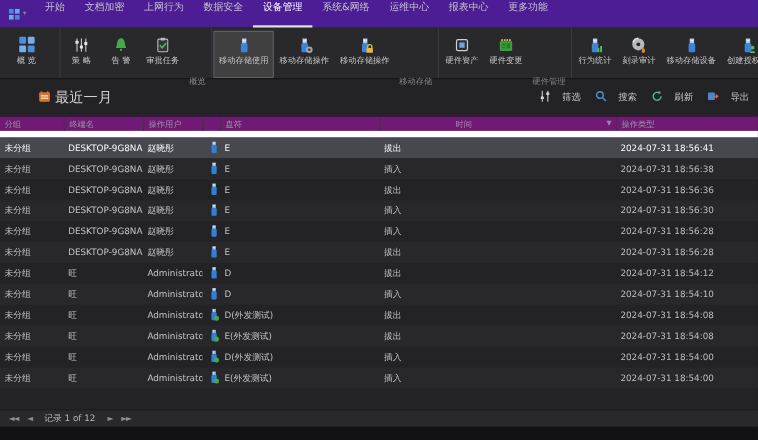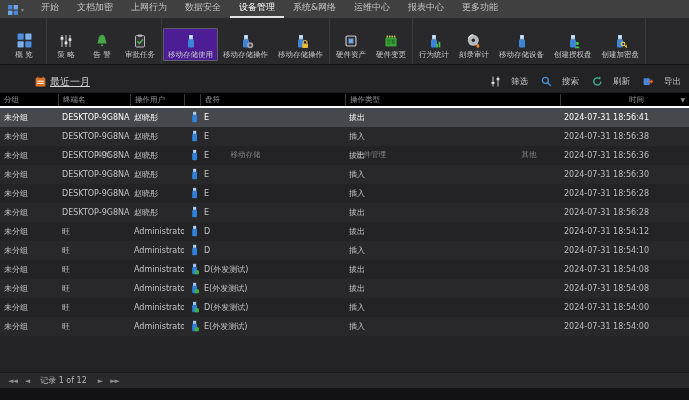--- a/index.html
+++ b/index.html
@@ -1,42 +1,42 @@
 <!DOCTYPE html>
 <html><head>
 <meta charset="utf-8">
 <style>
   html,body{margin:0;padding:0;background:#0d0d0e;}
   .window{position:relative;width:689px;height:400px;background:#232325;overflow:hidden;
           font-family:"DejaVu Sans","Liberation Sans",sans-serif;color:#c8c8ca;}
   
-  .menubar{height:18px;background:#404040;display:flex;align-items:stretch;padding-left:5px;}
+  .menubar{height:25px;background:#4c1d95;display:flex;align-items:stretch;padding-left:5px;}
   .logo{display:flex;align-items:center;gap:3px;padding:0 8px 0 3px;}
   .logo .caret{color:#8a8a8e;font-size:6px;line-height:17px;}
   .tab{font-size:9px;line-height:15px;padding:0 9px;color:#c2c2c4;white-space:nowrap;border-bottom:2px solid transparent;cursor:default;}
   .tab.active{color:#ffffff;border-bottom-color:#e2e2e4;}
   
   .ribbon{height:46px;background:#29292b;border-bottom:1px solid #141416;display:flex;align-items:stretch;padding-left:2px;}
-  .rgroup{display:flex;flex-direction:column;border-right:1px solid #3a3a3e;padding:10px 1px 0;gap:48px;}
+  .rgroup{display:flex;border-right:1px solid #3a3a3e;padding:3px 1px 0;}
   .rg-buttons{display:flex;flex:1;align-items:stretch;}
   .rg-label{font-size:7.5px;color:#85858b;text-align:center;height:10px;line-height:10px;white-space:nowrap;padding:0 4px;margin-top:41px;}
   .rbtn{display:flex;flex-direction:column;align-items:center;padding:2px 4px 0;min-width:26px;border:1px solid transparent;border-radius:1px;}
   .rbtn.big{padding:2px 7px 0;}
-  .rbtn.active{background:#4c1d95;border-color:#5e5e68;}
+  .rbtn.active{background:#404040;border-color:#5e5e68;}
   .ricon{height:19px;display:flex;align-items:center;justify-content:center;}
   .rlabel{font-size:7.5px;color:#c6c6c8;white-space:nowrap;line-height:10px;}
   
   .filterbar{height:20px;margin-top:7px;display:flex;align-items:center;padding:0 8px 0 35px;}
-  .daterange{display:flex;align-items:center;gap:4px;font-size:10px;color:#d2d2d4;text-decoration:underline;}
+  .daterange{display:flex;align-items:center;gap:4px;font-size:13px;color:#d2d2d4;}
   .factions{margin-left:auto;display:flex;gap:13px;}
   .faction{display:flex;align-items:center;gap:10px;font-size:8.5px;color:#c6c6c8;}
   
   .grid{display:grid;grid-template-columns:58px 72px 54px 16px 145px 215px 1fr;align-items:center;}
-  .thead{height:13px;background:#000000;border-top:1px solid #1a1a1c;border-bottom:2px solid #ffffff;
-         font-size:7.5px;color:#97979b;}
+  .thead{height:13px;background:#701a75;border-top:1px solid #1a1a1c;border-bottom:6px solid #ffffff;
+         font-size:7.5px;color:#97979b;margin-top:6px;}
   .th{padding-left:4px;border-left:1px solid #39393d;line-height:12px;height:12px;white-space:nowrap;overflow:hidden;}
   .th:first-child{border-left:none;}
   .th-time{display:flex;align-items:center;justify-content:space-between;padding-left:68px;padding-right:4px;}
   .sort-caret{font-size:6px;color:#8e8e92;}
   .rows{}
   .tr{height:19px;font-size:8px;color:#c2c2c4;}
   .tr:nth-child(even){background:#28282b;}
   .tr.selected{background:#47474e;color:#fafafa;}
   .td{padding-left:4px;white-space:nowrap;overflow:hidden;}
   .td-icon{padding-left:6px;display:flex;align-items:center;}
@@ -324,25 +324,25 @@
         </span>
       </div>
   </div>
 
   <div class="thead grid" id="table-header">
       <div class="th">分组</div>
       <div class="th">终端名</div>
       <div class="th">操作用户</div>
       <div class="th"></div>
       <div class="th">盘符</div>
-      <div class="th">操作类型</div>
       <div class="th th-time">
         <span>时间</span>
         <span class="sort-caret">▼</span>
       </div>
+      <div class="th">操作类型</div>
     </div>
   <div class="rows" id="table-rows">
       <div class="tr grid selected">
         <div class="td">未分组</div>
         <div class="td">DESKTOP-9G8NA80</div>
         <div class="td">赵晓彤</div>
         <div class="td td-icon">
           <span class="icn"><svg width="9" height="12" viewBox="0 0 9 12">
               <rect x="3" y="0.8" width="3.2" height="3.4" fill="#8fbce8"></rect>
               <rect x="3.7" y="1.5" width="0.7" height="1.1" fill="#fff"></rect>

